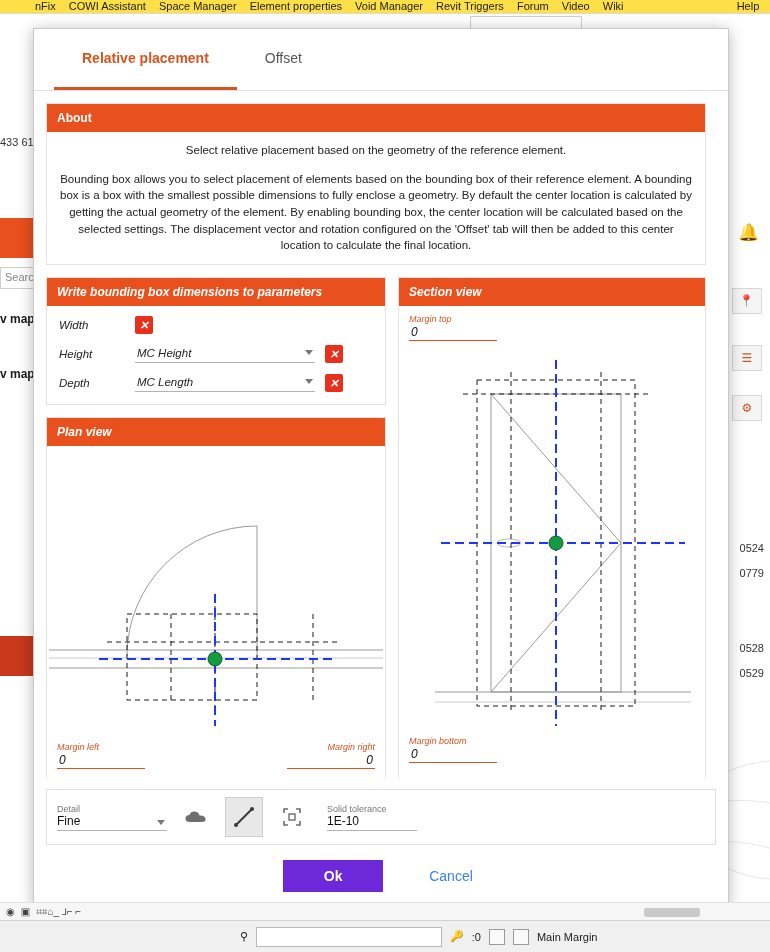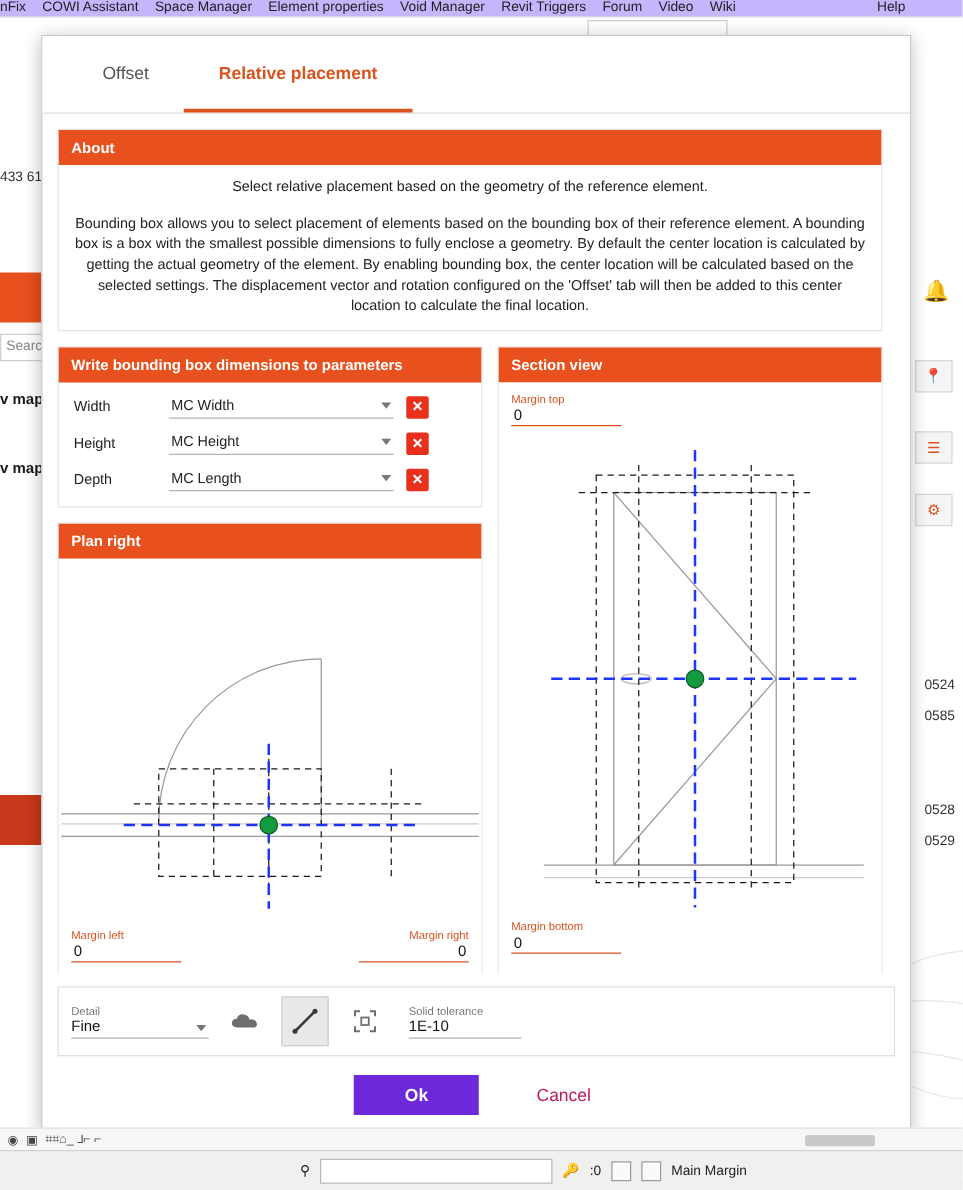--- a/index.html
+++ b/index.html
@@ -9,22 +9,22 @@
     overflow: hidden;
     font-family: "Liberation Sans", sans-serif;
     background: #f2f2f2;
   }
 
   
   #bg { position: absolute; inset: 0; background: #ffffff; }
 
   .bg-ribbon {
     position: absolute; left: 0; top: 0; width: 770px; height: 14px;
-    background: #c4b5fd; border-bottom: 1px solid #dcdcdc;
-    font-size: 11px; color: #222; white-space: nowrap; overflow: hidden;
+    background: #fde047; border-bottom: 1px solid #dcdcdc;
+    font-size: 11px; color: #222; white-space: nowrap; overflow: hidden; padding-left: 35px;
   }
   .bg-ribbon span { margin-right: 10px; }
 
   .bg-tabs {
     position: absolute; left: 0; top: 14px; width: 770px; height: 28px;
     background: #ffffff;
     font-size: 11px; color: #333;
   }
   .bg-tab-box {
     position: absolute; top: 16px; left: 470px; width: 112px; height: 26px;
@@ -136,21 +136,21 @@
     background: #e8501d; color: #fff; font-size: 12px; font-weight: bold;
     padding: 7px 10px;
   }
   .card-body { padding: 10px 12px; }
 
   #about { margin-bottom: 12px; }
   #about .card-body { font-size: 11.5px; color: #222; line-height: 1.45; text-align: center; }
   #about p { margin: 0 0 12px 0; }
   #about p:last-child { margin-bottom: 0; }
 
-  .mid-row { display: flex; gap: 12px; }
+  .mid-row { display: flex; gap: 12px; font-style: italic; }
   .col-left { width: 340px; }
   .col-right { width: 330px; }
 
   
   .param-row {
     display: flex; align-items: flex-end; gap: 10px; margin-bottom: 10px;
   }
   .param-label { width: 66px; font-size: 11.5px; color: #222; padding-bottom: 3px; }
   .param-select {
     position: relative; width: 180px; border-bottom: 1px solid #b4b4b4;
@@ -219,21 +219,21 @@
 
   .dlg-footer {
     height: 62px; display: flex; align-items: center; justify-content: center;
     gap: 40px;
   }
   .btn-ok {
     background: #6d28d9; color: #fff; font-size: 14px; font-weight: bold;
     width: 100px; height: 32px; border: none; cursor: pointer;
   }
   .btn-cancel {
-    background: transparent; color: #be185d; font-size: 14px; border: none;
+    background: transparent; color: #3b82f6; font-size: 14px; border: none;
     cursor: pointer;
   }
 </style>
 </head>
 <body>
 
 <div id="bg">
 
   <div class="bg-ribbon">
     <span>nFix</span>
@@ -264,35 +264,35 @@
   <div class="bg-search">Search</div>
 
   <div class="bg-right-panel"></div>
   <div class="bg-alert-tri"></div>
   <div class="bg-bell">🔔</div>
   <div class="bg-icon-btn" style="top:288px;">📍</div>
   <div class="bg-icon-btn" style="top:345px;">☰</div>
   <div class="bg-icon-btn" style="top:395px;">⚙</div>
 
   <div class="bg-row-num" style="top:542px;">0524</div>
-  <div class="bg-row-num" style="top:567px;">0585</div>
+  <div class="bg-row-num" style="top:567px;">0779</div>
 
   <div class="bg-row-num" style="top:642px;">0528</div>
   <div class="bg-row-num" style="top:667px;">0529</div>
 
   <div class="bg-curve" style="left:620px; top:800px; width:240px; height:150px;"></div>
   <div class="bg-curve" style="left:560px; top:840px; width:300px; height:180px;"></div>
   <div class="bg-curve" style="left:690px; top:760px; width:180px; height:120px;"></div>
 </div>
 
 <div id="dialog">
 
   <div class="tabs">
+    <div class="tab active">Relative placement</div>
     <div class="tab">Offset</div>
-    <div class="tab active">Relative placement</div>
   </div>
 
   <div class="dlg-body">
 
     <div class="card" id="about">
       <div class="card-head">About</div>
       <div class="card-body">
         <p>Select relative placement based on the geometry of the reference element.</p>
         <p>Bounding box allows you to select placement of elements based on the bounding box of their reference element. A bounding box is a box with the smallest possible dimensions to fully enclose a geometry. By default the center location is calculated by getting the actual geometry of the element. By enabling bounding box, the center location will be calculated based on the selected settings. The displacement vector and rotation configured on the 'Offset' tab will then be added to this center location to calculate the final location.</p>
       </div>
@@ -301,24 +301,20 @@
     <div class="mid-row">
 
       <div class="col-left">
 
         <div class="card">
           <div class="card-head">Write bounding box dimensions to parameters</div>
           <div class="card-body">
 
             <div class="param-row">
               <div class="param-label">Width</div>
-              <div class="param-select">
-                <span>MC Width</span>
-                <span class="caret"></span>
-              </div>
               <div class="clear-btn">✕</div>
             </div>
 
             <div class="param-row">
               <div class="param-label">Height</div>
               <div class="param-select">
                 <span>MC Height</span>
                 <span class="caret"></span>
               </div>
               <div class="clear-btn">✕</div>
@@ -330,21 +326,21 @@
                 <span>MC Length</span>
                 <span class="caret"></span>
               </div>
               <div class="clear-btn">✕</div>
             </div>
 
           </div>
         </div>
 
         <div class="card" style="margin-top:12px;">
-          <div class="card-head">Plan right</div>
+          <div class="card-head">Plan view</div>
           <div class="draw-wrap" style="height:356px;">
             <svg width="338" height="356" viewBox="0 0 338 356">
 
               <path d="M 80 210 A 130 130 0 0 1 210 80" fill="none" stroke="#9a9a9a" stroke-width="1"></path>
               <line x1="210" y1="80" x2="210" y2="212" stroke="#9a9a9a" stroke-width="1"></line>
 
               <line x1="2" y1="204" x2="336" y2="204" stroke="#9a9a9a" stroke-width="1"></line>
               <line x1="2" y1="222" x2="336" y2="222" stroke="#9a9a9a" stroke-width="1"></line>
               <line x1="2" y1="212" x2="336" y2="212" stroke="#cccccc" stroke-width="1"></line>
 

